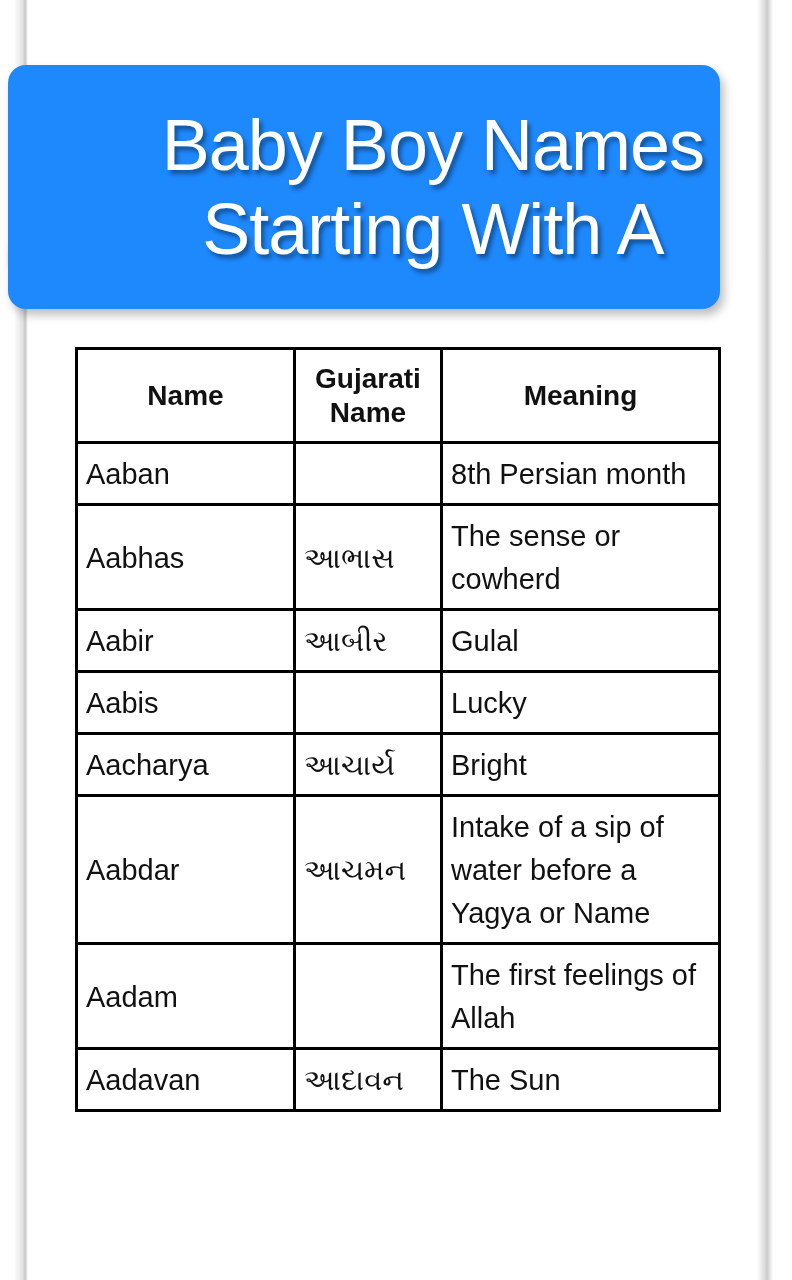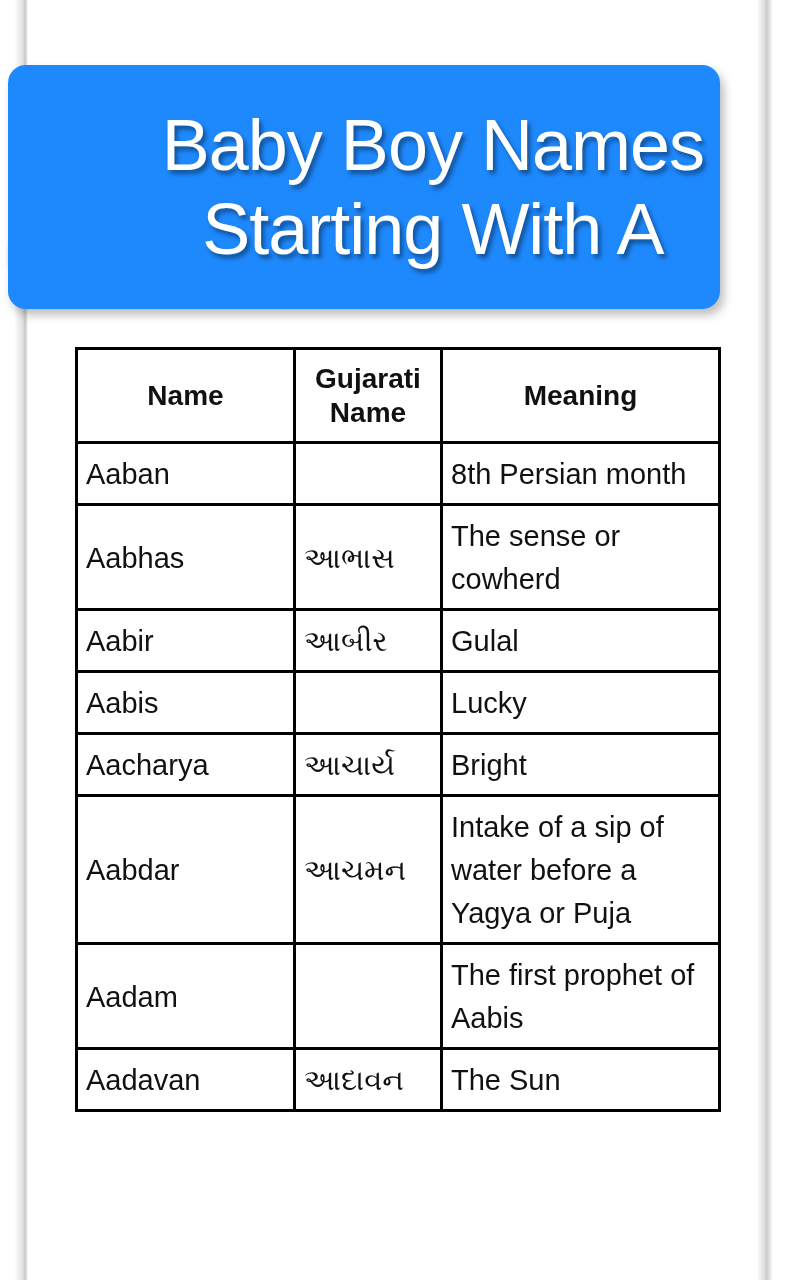--- a/index.html
+++ b/index.html
@@ -202,26 +202,26 @@
             <td class="meaning">Lucky</td>
           </tr>
           <tr>
             <td class="name">Aacharya</td>
             <td class="guj">આચાર્ય</td>
             <td class="meaning">Bright</td>
           </tr>
           <tr>
             <td class="name">Aabdar</td>
             <td class="guj">આચમન</td>
-            <td class="meaning">Intake of a sip of water before a Yagya or Puja</td>
+            <td class="meaning">Intake of a sip of water before a Yagya or Name</td>
           </tr>
           <tr>
             <td class="name">Aadam</td>
             <td class="guj"></td>
-            <td class="meaning">The first prophet of Aabis</td>
+            <td class="meaning">The first feelings of Allah</td>
           </tr>
           <tr>
             <td class="name">Aadavan</td>
             <td class="guj">આદાવન</td>
             <td class="meaning">The Sun</td>
           </tr>
         </tbody>
     </table>
   </div>
 

